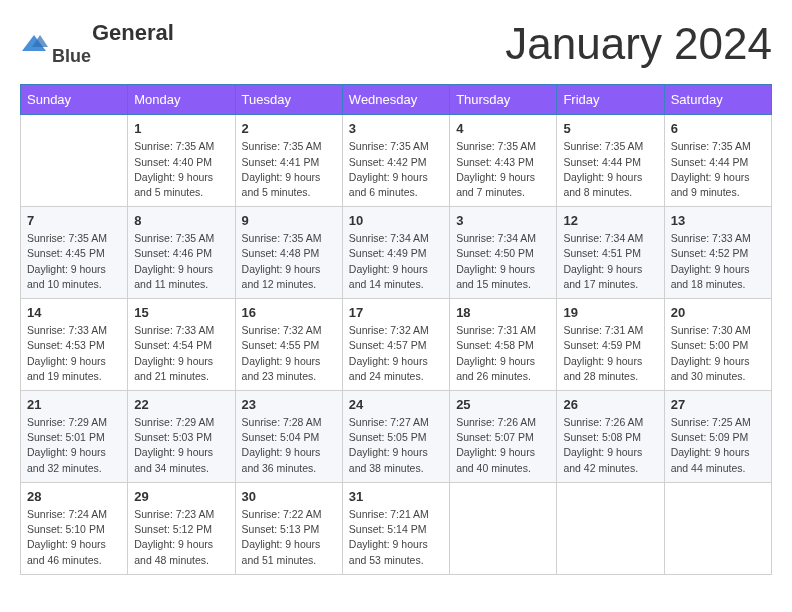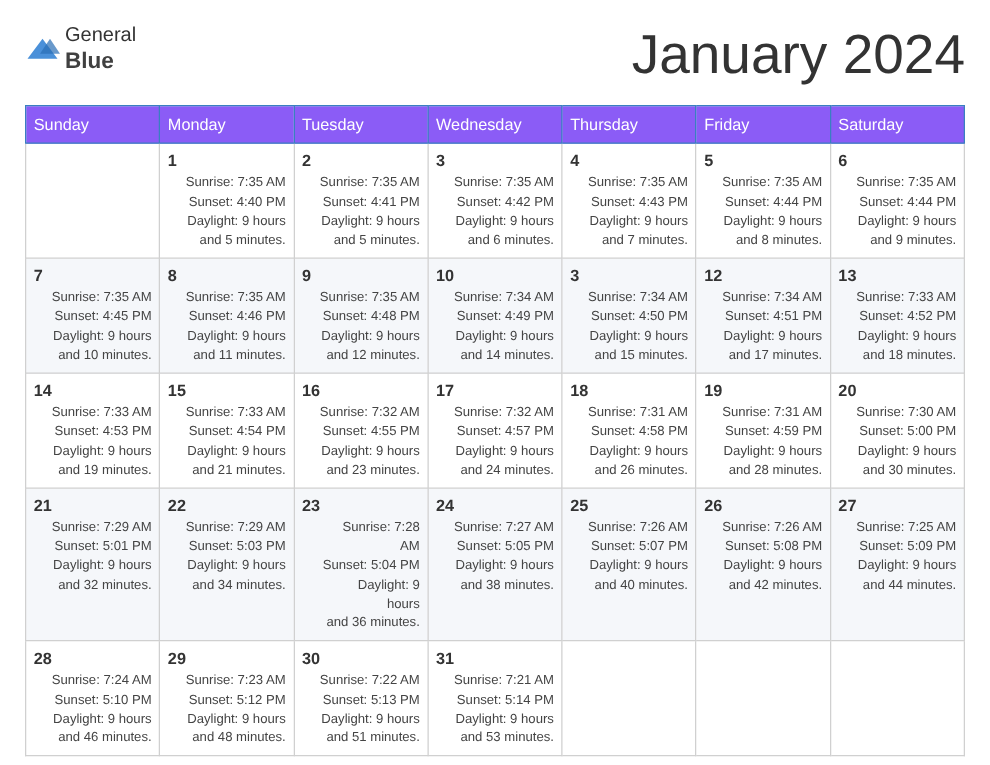--- a/index.html
+++ b/index.html
@@ -68,37 +68,36 @@
       font-size: 13px;
       font-weight: bold;
       color: #333;
       display: block;
       margin-bottom: 3px;
     }
     .cell-info {
       color: #444;
       font-size: 10.5px;
       line-height: 1.45;
-      text-align: right;
     }
     .empty-cell {
       background: #fff !important;
     }
   </style>
 </head>
 <body>
 
 <div class="header-area">
   <div class="logo">
     <svg class="logo-icon" viewBox="0 0 28 22" xmlns="http://www.w3.org/2000/svg">
       <polygon points="14,2 26,18 2,18" fill="#4a90d9"></polygon>
       <polygon points="20,2 28,14 12,14" fill="#2a6db5" opacity="0.7"></polygon>
     </svg>
     <div>
-      <span style="font-size:16px;font-weight:normal;color:#333;">General</span><br>
+      <span style="font-size:22px;font-weight:bold;color:#333;margin-left:40px;">General</span><br>
       <span style="font-size:18px;font-weight:bold;color:#404040;">Blue</span>
     </div>
   </div>
   <div class="title-area">
     <div class="month-title">January 2024</div>
   </div>
 </div>
 
 <table class="calendar-table">
   <thead>
@@ -270,21 +269,21 @@
         </td>
         <td>
           <span class="day-number">22</span>
           <div class="cell-info" style="white-space: pre-line;">Sunrise: 7:29 AM
 Sunset: 5:03 PM
 Daylight: 9 hours
 and 34 minutes.</div>
         </td>
         <td>
           <span class="day-number">23</span>
-          <div class="cell-info" style="white-space: pre-line; margin-left: 16px;">Sunrise: 7:28 AM
+          <div class="cell-info" style="white-space: pre-line;">Sunrise: 7:28 AM
 Sunset: 5:04 PM
 Daylight: 9 hours
 and 36 minutes.</div>
         </td>
         <td>
           <span class="day-number">24</span>
           <div class="cell-info" style="white-space: pre-line;">Sunrise: 7:27 AM
 Sunset: 5:05 PM
 Daylight: 9 hours
 and 38 minutes.</div>

